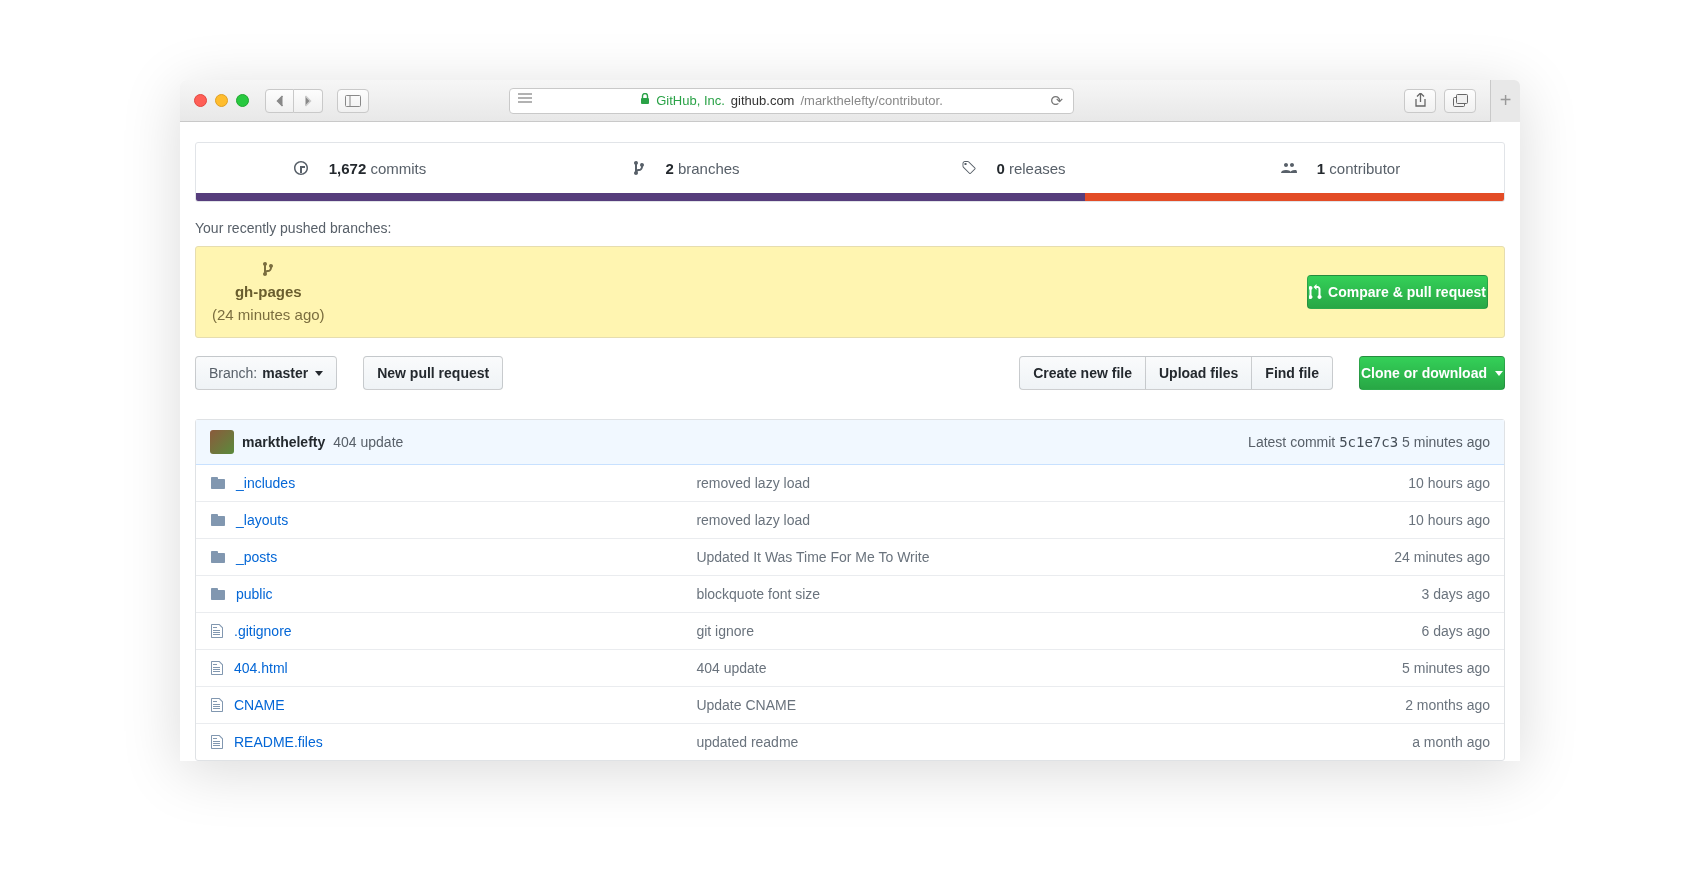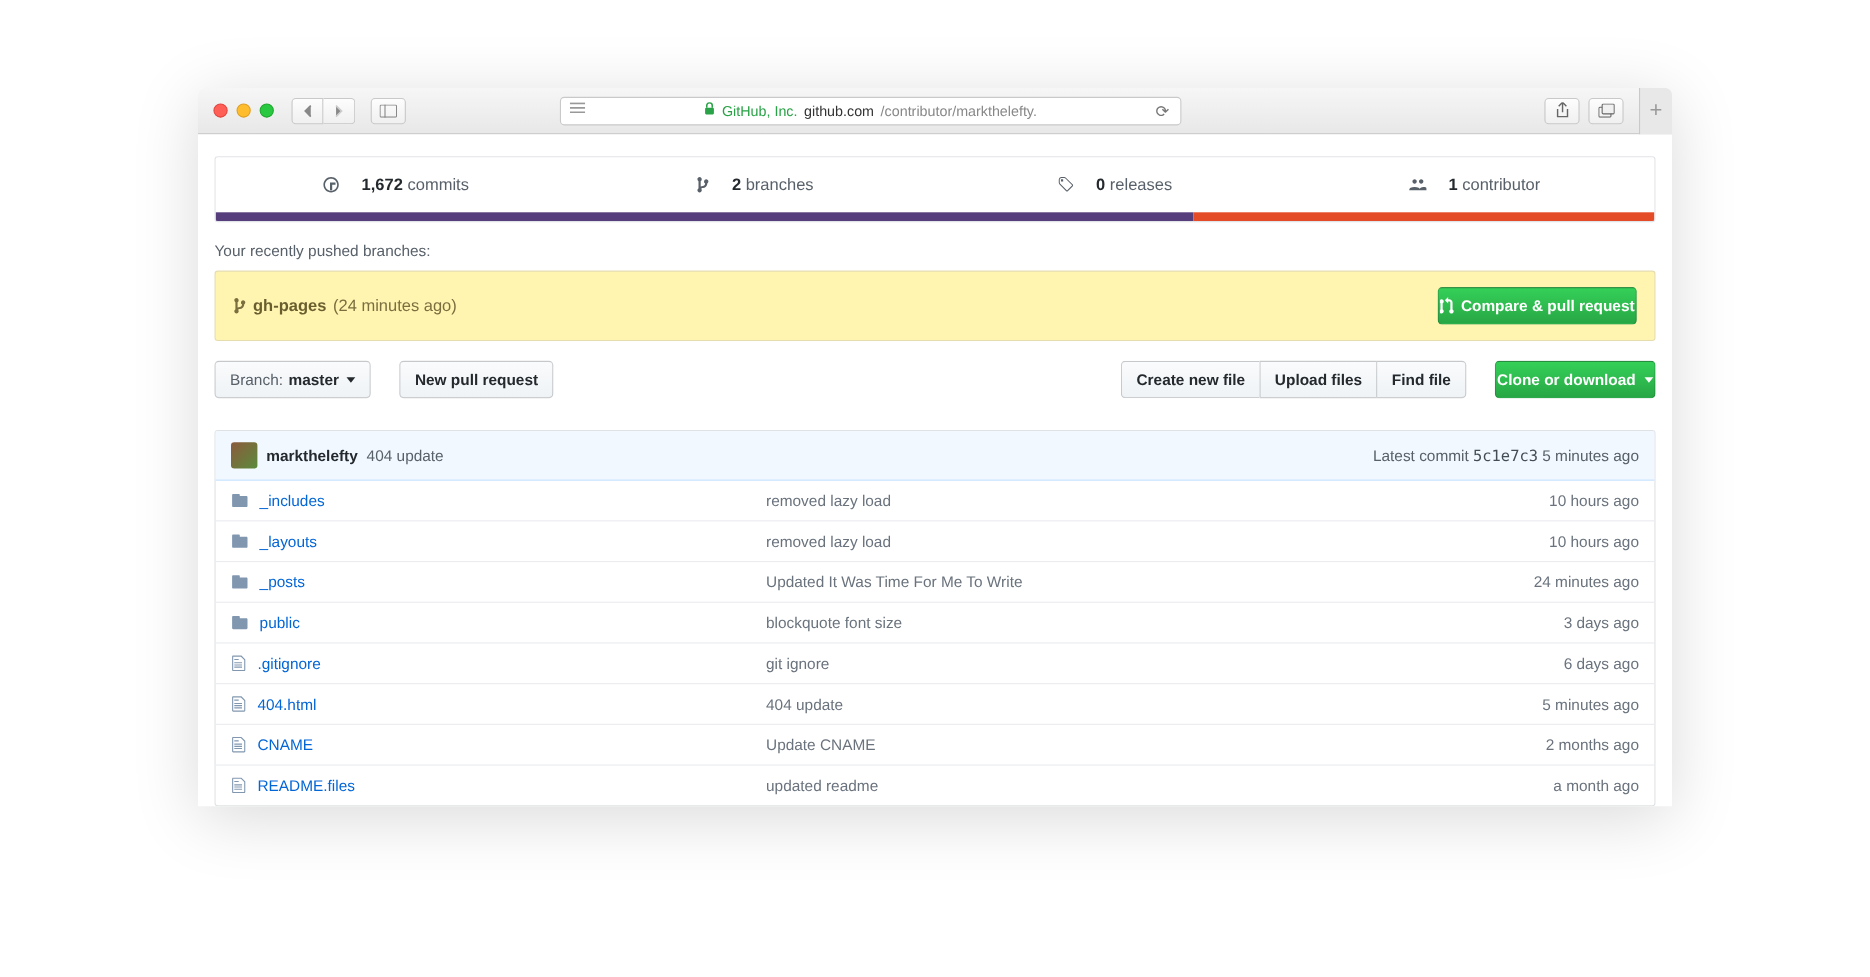--- a/index.html
+++ b/index.html
@@ -127,20 +127,21 @@
       display: flex;
       align-items: center;
       justify-content: space-between;
     }
     .push-branch {
       display: flex;
       align-items: center;
       gap: 6px;
       color: #7b6e3f;
       font-size: 15px;
+      flex-direction: column;
     }
     .push-branch svg { fill: #7b6e3f; }
     .push-branch .branch-name { font-weight: 600; color: #6a5e2e; }
     .btn-green {
       background: linear-gradient(#34d058, #28a745);
       color: #fff;
       border: 1px solid rgba(27,31,35,.2);
       padding: 8px 1px;
       border-radius: 4px;
       font-size: 14px;
@@ -269,21 +270,21 @@
           </svg>
       </span>
       <span>
         <svg width="10" height="12" viewBox="0 0 10 12">
             <rect x="1" y="5" width="8" height="6" rx="1" fill="#2aa247"></rect>
             <path d="M2.5 5 V3 a2.5 2.5 0 0 1 5 0 V5" fill="none" stroke="#2aa247" stroke-width="1.4"></path>
           </svg>
       </span>
       <span class="url-cert">GitHub, Inc.</span>
       <span class="url-domain">github.com</span>
-        <span class="url-path">/contributor/markthelefty.</span>
+        <span class="url-path">/markthelefty/contributor.</span>
       <span class="url-reload">⟳</span>
     </div>
     <div class="chrome-right">
       <div class="chrome-btn">
         <svg width="13" height="15" viewBox="0 0 13 15">
             <path d="M6.5 0 L3 3.5 M6.5 0 L10 3.5 M6.5 0 V9" stroke="#666" stroke-width="1.3" fill="none"></path>
             <path d="M2 6 V13 H11 V6" stroke="#666" stroke-width="1.3" fill="none"></path>
           </svg>
       </div>
       <div class="chrome-btn">

